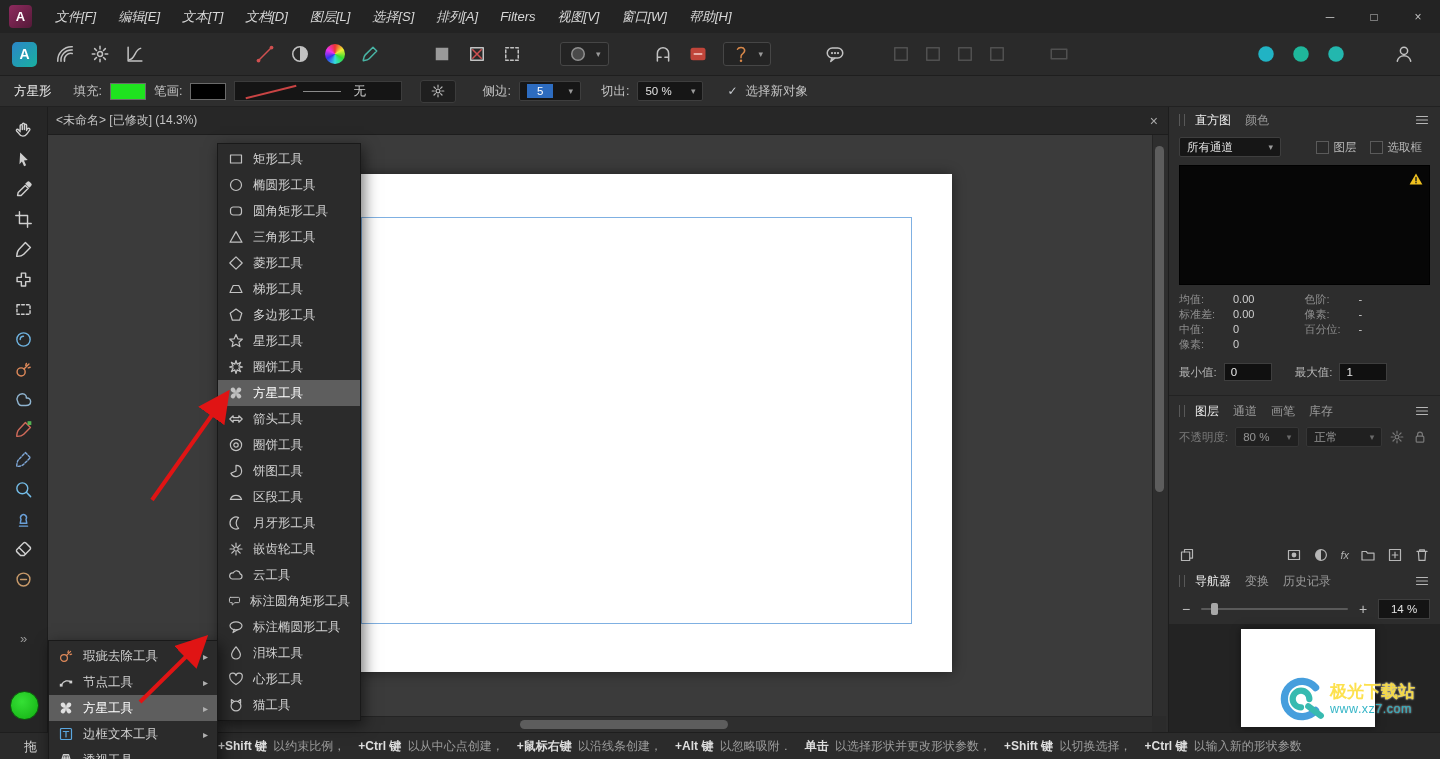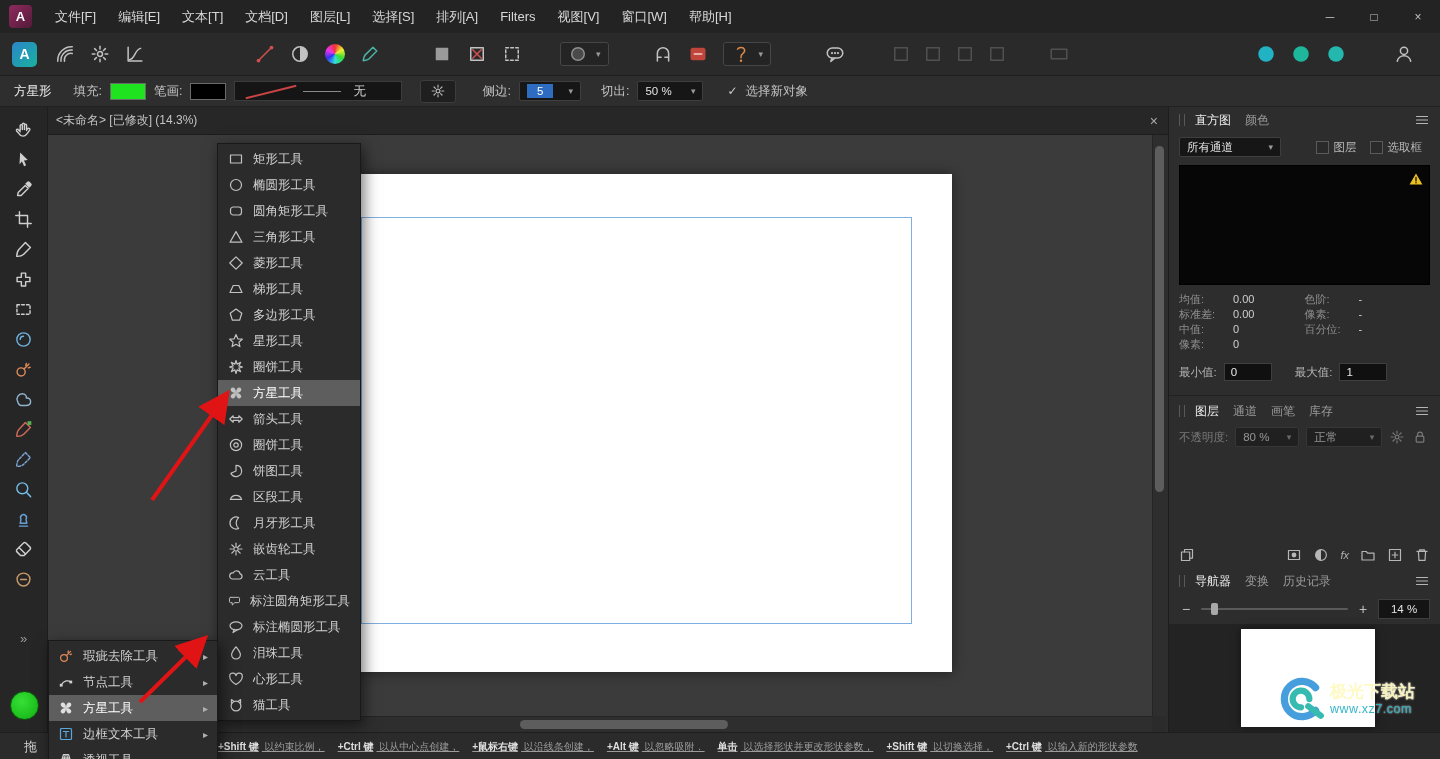--- a/index.html
+++ b/index.html
@@ -12,21 +12,21 @@
   .ic16 svg{width:100%;height:100%;}
   .mlauto{margin-left:auto;}
   .dim{opacity:.25;}
 
   
   #menubar{position:absolute;left:0;top:0;width:1440px;height:33px;background:#232323;
            border-bottom:1px solid #1b1b1b;display:flex;align-items:center;}
   .app-badge{width:23px;height:23px;margin:0 12px 0 9px;border-radius:4px;
              background:linear-gradient(135deg,#8e2a5e,#541a38);display:flex;align-items:center;
              justify-content:center;color:#fff;font-weight:bold;font-size:13px;}
-  #menu-items{display:flex;height:100%;}
+  #menu-items{display:flex;height:100%;font-style:italic;}
   .menu-item{padding:0 11px;font-size:13px;line-height:33px;color:#d8d8d8;white-space:nowrap;}
   #win-controls{position:absolute;right:0;top:0;height:33px;display:flex;}
   .winbtn{width:44px;height:33px;display:flex;align-items:center;justify-content:center;
           color:#c0c0c0;font-size:12px;}
 
   
   #toolbar{position:absolute;left:0;top:33px;width:1440px;height:43px;background:#2a2a2a;
            border-bottom:1px solid #1e1e1e;display:flex;align-items:center;padding-left:12px;box-sizing:border-box;}
   .cluster{display:flex;align-items:center;gap:15px;}
   #toolbar .cluster:nth-child(2){margin-left:18px;}
@@ -136,21 +136,21 @@
         align-items:center;justify-content:center;font-size:11.5px;color:#e2e2e2;box-sizing:border-box;}
   .nav-preview{position:relative;height:115px;background:#232323;}
   .nav-thumb{position:absolute;left:72px;top:5px;width:134px;height:98px;background:#fff;
              box-shadow:0 0 8px rgba(0,0,0,.5);}
 
   
   #statusbar{position:absolute;left:0;top:732px;width:1440px;height:27px;background:#2b2b2b;
              border-top:1px solid #1e1e1e;}
   #drag-label{position:absolute;left:24px;top:0;line-height:27px;font-size:13px;color:#cfcfcf;}
   #status-hints{position:absolute;left:218px;top:0;height:27px;display:flex;align-items:center;white-space:nowrap;}
-  .seg{margin-right:13px;font-size:10px;color:#9c9c9c;text-decoration:underline;}
+  .seg{margin-right:13px;font-size:12px;color:#9c9c9c;}
   .seg b{color:#dedede;font-weight:bold;margin-right:3px;}
 
   
   #shape-menu{position:absolute;left:217px;top:143px;width:142px;background:#2b2b2b;
               border:1px solid #191919;box-shadow:3px 4px 14px rgba(0,0,0,.55);padding:2px 0;z-index:30;}
   .smi{height:26px;display:flex;align-items:center;gap:9px;padding:0 10px;font-size:12.5px;
        color:#d2d2d2;white-space:nowrap;}
   .smi .ic{color:#c9c9c9;}
   .smi.active{background:#5e5e5e;color:#fff;}
   .smi.active .ic{color:#fff;}
@@ -159,21 +159,21 @@
   .tmi{height:26px;display:flex;align-items:center;gap:9px;padding:0 9px;font-size:12.5px;
        color:#d2d2d2;white-space:nowrap;}
   .tmi.active{background:#5e5e5e;color:#fff;}
   .subarrow{margin-left:auto;color:#b0b0b0;font-size:10px;}
 
   
   #arrows{position:absolute;left:0;top:0;z-index:50;pointer-events:none;}
   #watermark{position:absolute;left:1276px;top:666px;width:164px;height:66px;z-index:40;
              display:flex;align-items:center;gap:4px;opacity:.96;}
   .wm-text{display:flex;flex-direction:column;line-height:1.15;}
-  .wm-title{font-size:17px;font-weight:bold;color:#fef9c3;text-shadow:0 0 2px #fff;}
+  .wm-title{font-size:17px;font-weight:bold;color:#fde047;text-shadow:0 0 2px #fff;}
   .wm-url{font-size:12.5px;color:#2fb3c5;letter-spacing:.5px;text-shadow:0 0 2px #fff;}
 </style>
 </head>
 <body>
 
 <div id="app">
 
   <header id="menubar">
     <div class="app-badge">
         <span>A</span>

